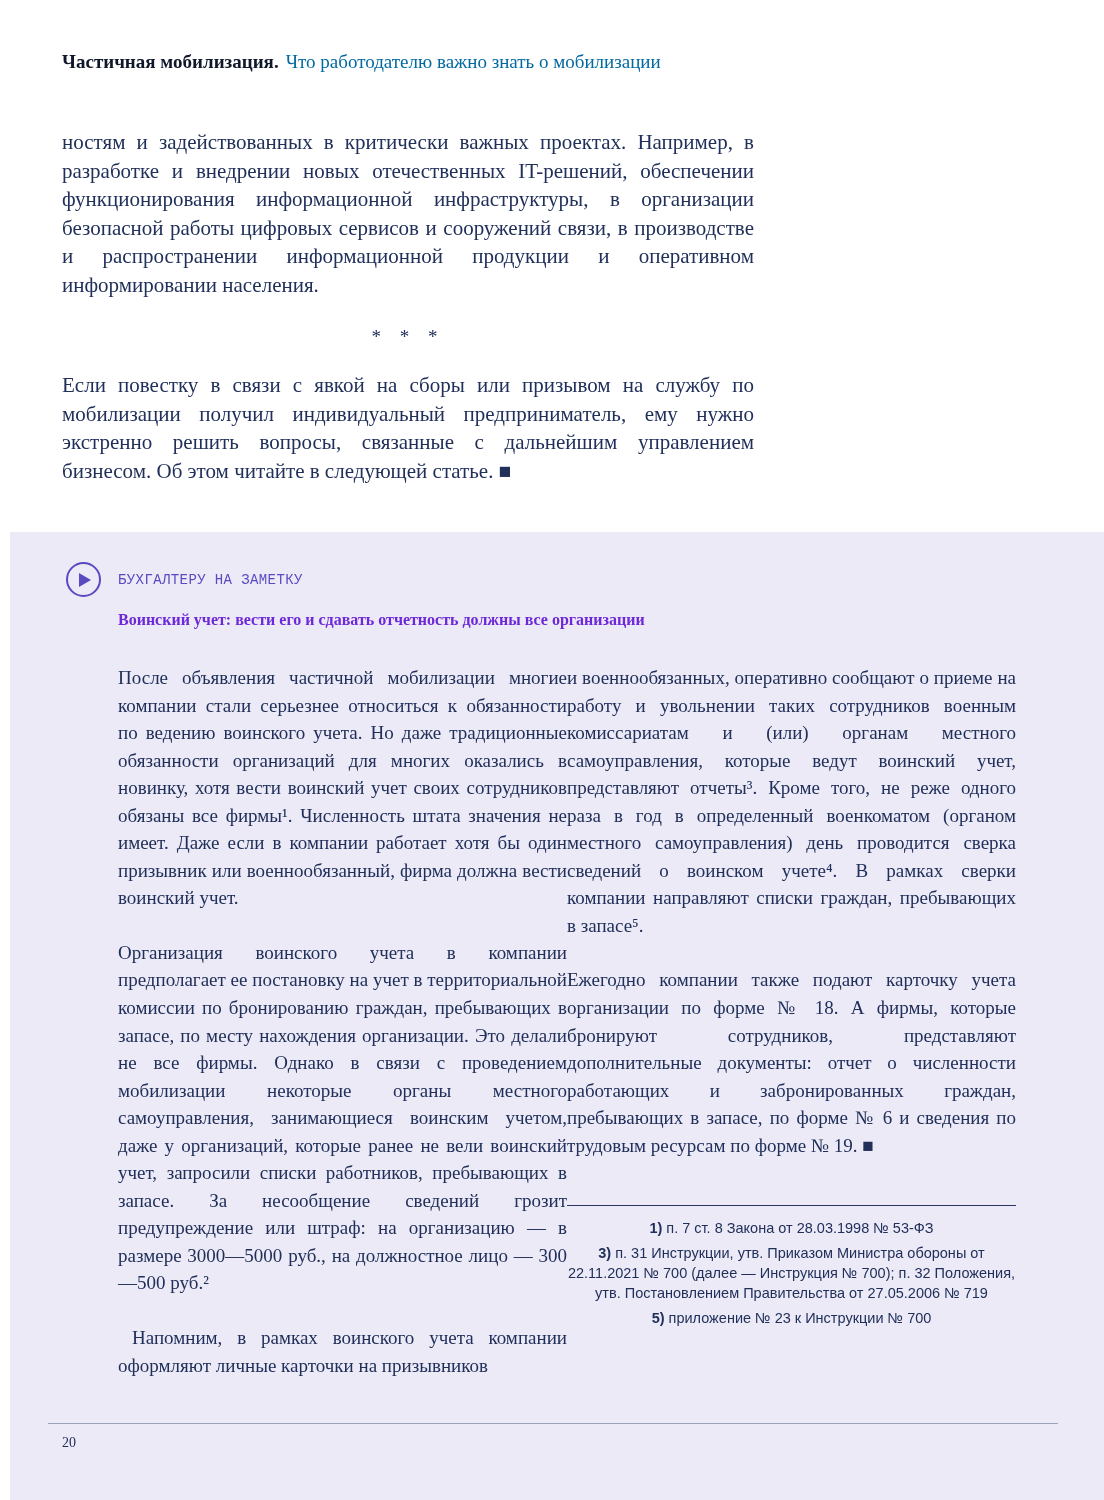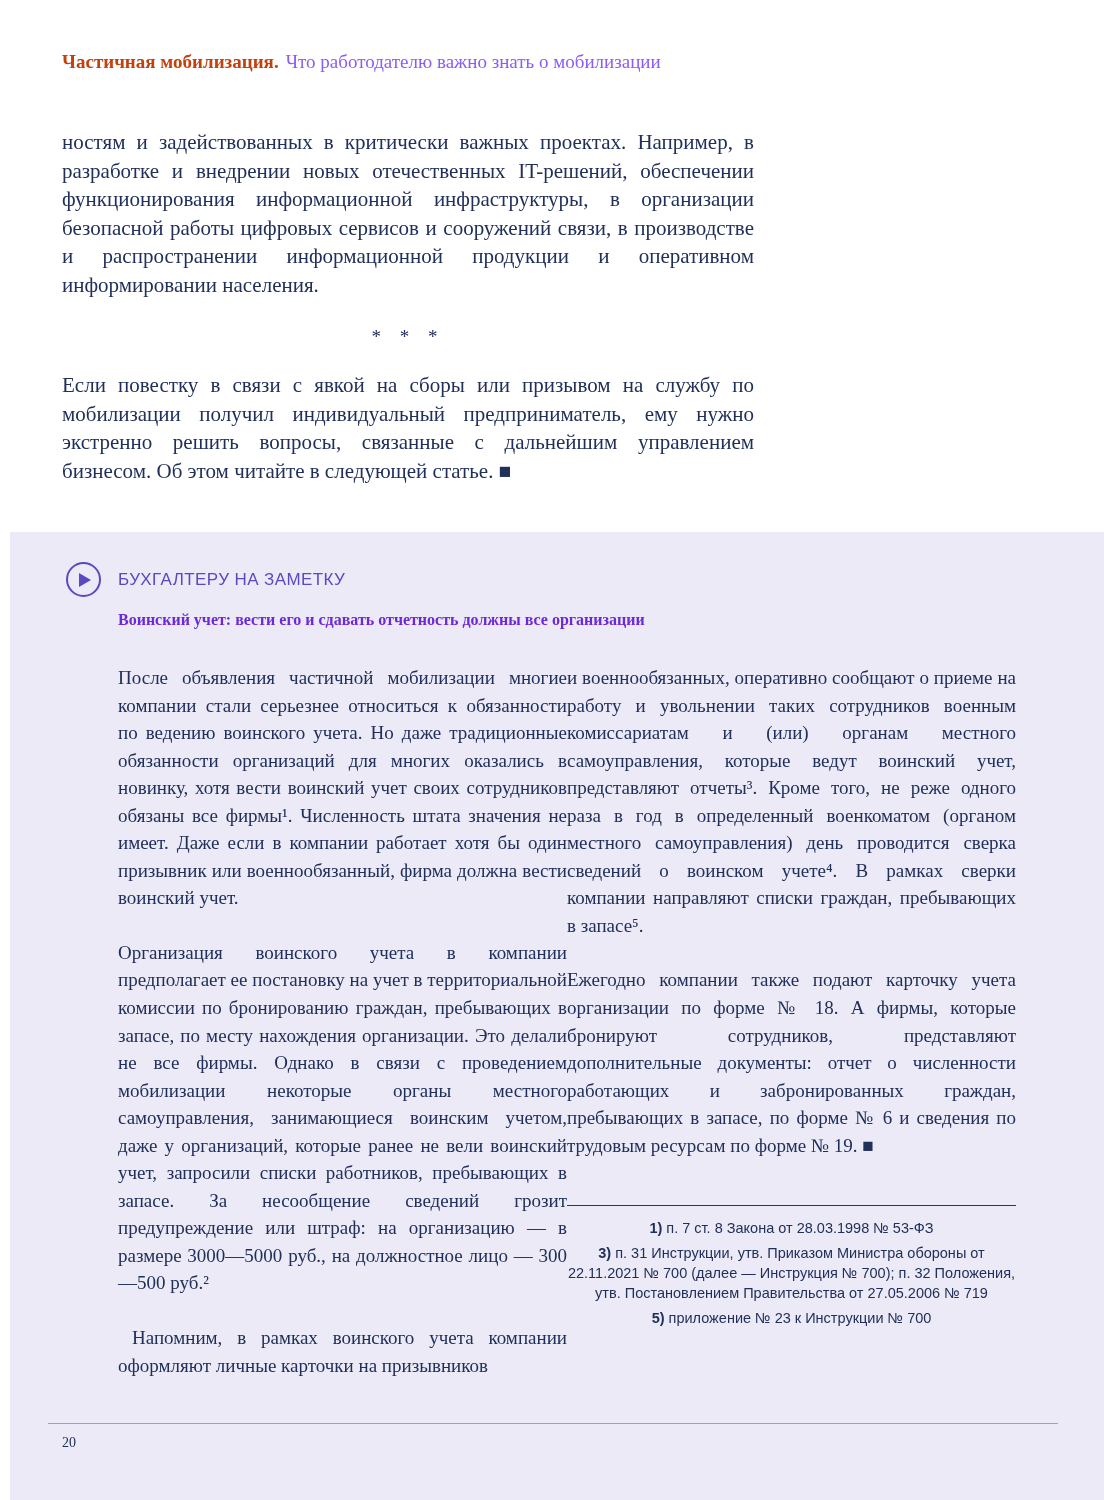--- a/index.html
+++ b/index.html
@@ -8,35 +8,35 @@
   body {
     width: 1104px; height: 1500px;
     background: #ffffff;
     font-family: "Liberation Serif", "DejaVu Serif", serif;
     color: #21305a;
   }
   .page { position: relative; width: 1104px; height: 1500px; background: #ffffff; overflow: hidden; }
 
   
   .running-head { position: absolute; left: 62px; top: 50px; font-size: 19px; line-height: 1.25; }
-  .head-bold { color: #c2410c; font-weight: 700; margin-right: 7px; }
-  .head-rest { color: #8b5cf6; }
+  .head-bold { color: #0f172a; font-weight: 700; margin-right: 7px; }
+  .head-rest { color: #0369a1; }
 
   
   .intro { position: absolute; left: 62px; top: 128px; width: 692px; font-size: 21px; line-height: 1.36; text-align: justify; }
   .intro p { margin: 0; }
   .separator { text-align: center; margin: 25px 0 21px; font-size: 19px; letter-spacing: 7px; color: #21305a; text-indent: 0; }
 
   
   .note-panel { position: absolute; left: 10px; top: 532px; width: 1094px; height: 968px; background: #eceaf7; }
 
   .kicker-row { position: absolute; left: 56px; top: 30px; display: flex; align-items: center; gap: 17px; }
   .play-icon { width: 35px; height: 35px; border: 2.5px solid #5a4ac1; border-radius: 50%; display: flex; align-items: center; justify-content: center; flex: 0 0 auto; }
   .play-tri { width: 0; height: 0; border-left: 12px solid #5a4ac1; border-top: 7px solid transparent; border-bottom: 7px solid transparent; margin-left: 3px; }
-  .kicker { font-family: Liberation Sans, sans-serif; font-size: 17px; color: #5a4ac1; letter-spacing: 0.4px; }
+  .kicker { font-family: Liberation Mono, monospace; font-size: 14px; color: #5a4ac1; letter-spacing: 0.4px; }
 
   .note-title { position: absolute; left: 108px; top: 78px; width: 910px; margin: 0; font-size: 16px; line-height: 1.3; font-weight: 700; color: #6d28d9; }
 
   .columns { position: absolute; left: 108px; top: 132px; width: 898px; display: flex; }
   .col { flex: 1 1 0; font-size: 19px; line-height: 1.45; text-align: justify; }
   .col p { margin: 0 0 27px 0; }
   .col p.indented { text-indent: 14px; }
 
   .footnotes { margin-top: 46px; border-top: 1.5px solid #2a3760; padding-top: 12px;
                font-family: "Liberation Sans", "DejaVu Sans", sans-serif;

